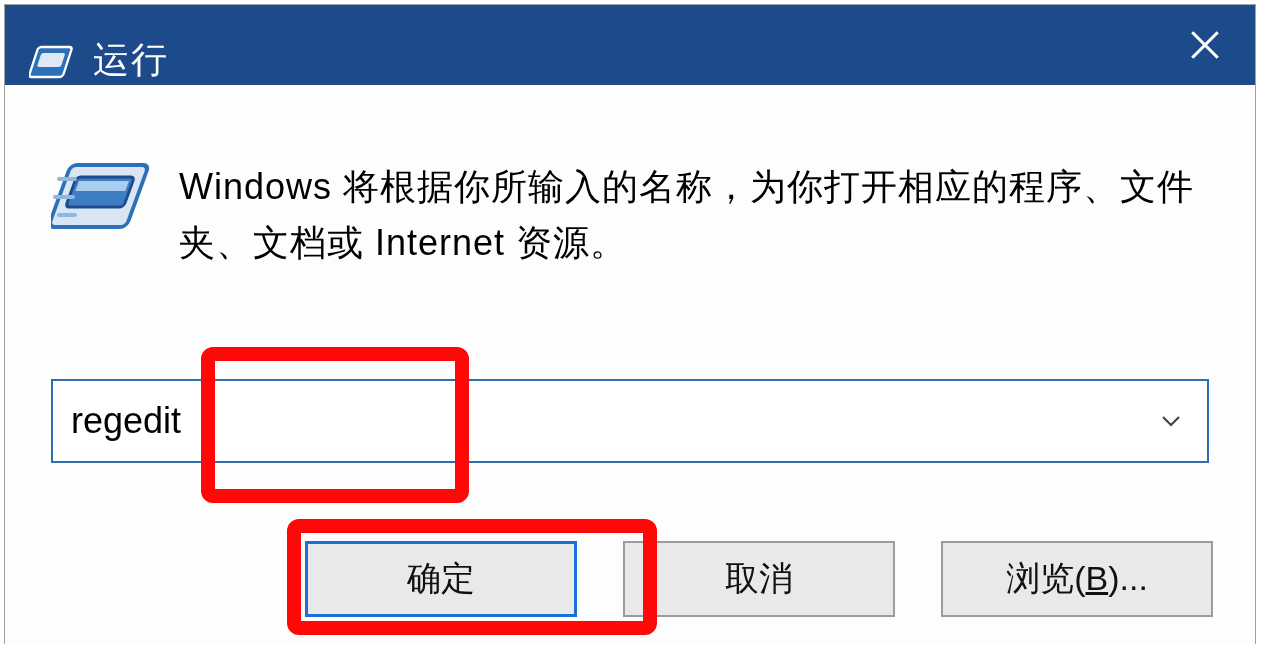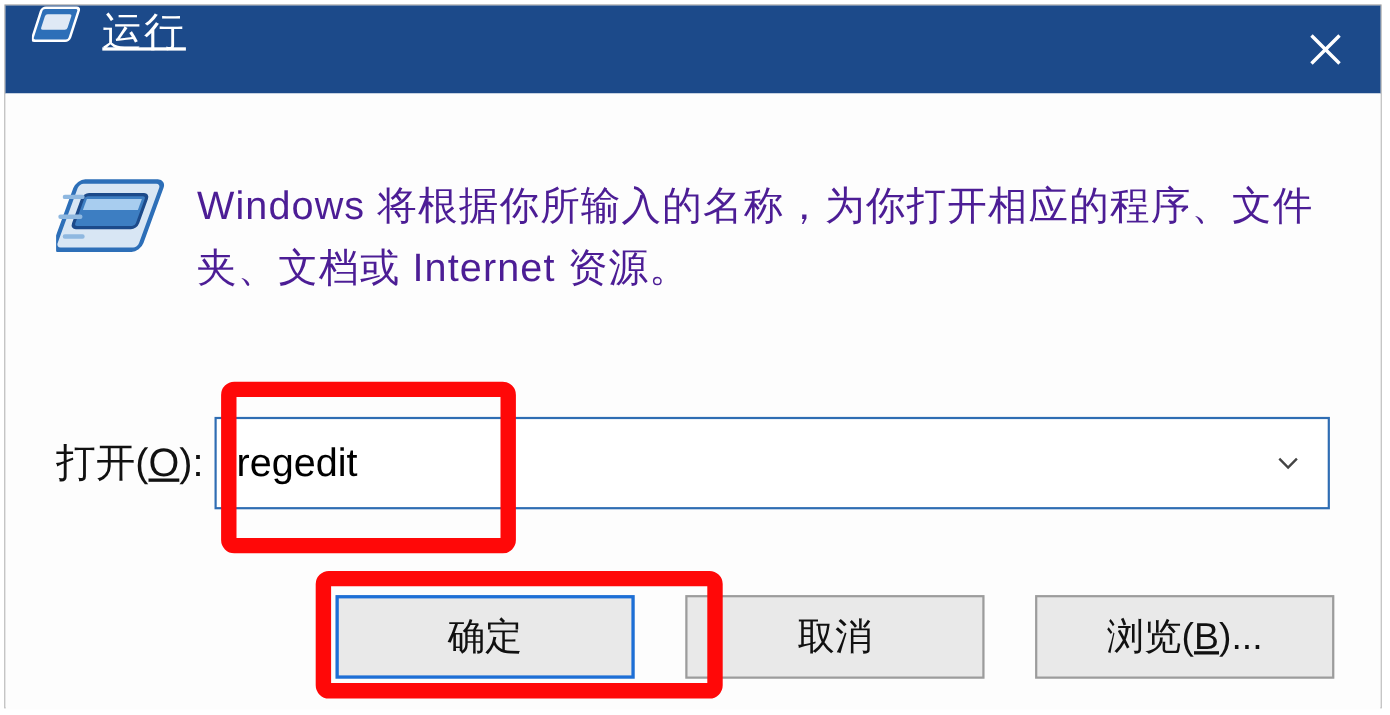--- a/index.html
+++ b/index.html
@@ -1,25 +1,25 @@
 <!DOCTYPE html>
 <html><head>
 <meta charset="utf-8">
 <style>
   html,body{margin:0;padding:0;width:1264px;height:650px;background:#fff;font-family:"Microsoft YaHei","Segoe UI",Arial,sans-serif;overflow:hidden;}
   .dialog{position:relative;width:1252px;height:640px;margin:4px;border:1px solid #a0a0a0;background:#fff;box-sizing:border-box;}
-  .titlebar{height:80px;background:#1c4a8a;display:flex;align-items:flex-start;position:relative;color:#fff;text-decoration:underline;}
+  .titlebar{height:80px;background:#1c4a8a;display:flex;align-items:flex-end;position:relative;color:#fff;}
   .titlebar .ticon{margin-left:24px;margin-right:20px;}
   .titlebar .title{font-size:36px;font-weight:400;letter-spacing:2px;}
   .close{position:absolute;right:0;top:0;width:100px;height:80px;display:flex;align-items:center;justify-content:center;}
   .close svg{width:34px;height:34px;}
   .body{position:relative;background:#fdfdfd;height:560px;}
   .desc-row{display:flex;align-items:flex-start;padding:74px 60px 0 46px;}
   .run-ico{flex:none;margin-top:0;margin-right:24px;}
-  .desc{font-size:36px;line-height:56px;color:#4c1d95;letter-spacing:1px;}
+  .desc{font-size:36px;line-height:56px;color:#000000;letter-spacing:1px;}
   .open-row{position:absolute;left:46px;top:296px;right:46px;display:flex;align-items:center;height:80px;}
   .open-label{font-size:36px;color:#111;white-space:nowrap;margin-right:10px;}
   .open-label .ul{text-decoration:underline;}
   .combo{flex:1;position:relative;height:80px;border:2px solid #2f6db3;background:#fff;display:flex;align-items:center;}
   .combo input{flex:1;border:none;outline:none;font-size:36px;padding:16px 18px;height:100%;background:transparent;font-family:inherit;}
   .combo .chev{width:72px;display:flex;align-items:center;justify-content:center;}
   .combo .chev svg{width:24px;height:24px;}
   .hl1{position:absolute;left:196px;top:262px;width:268px;height:156px;border:14px solid #ff0808;border-radius:12px;box-sizing:border-box;pointer-events:none;}
   .btn-row{position:absolute;left:0;right:0;bottom:28px;display:flex;justify-content:flex-end;padding-right:42px;gap:46px;}
   .btn{width:272px;height:76px;border:2px solid #9c9c9c;background:#e9e9e9;font-size:34px;font-family:inherit;color:#111;display:flex;align-items:center;justify-content:center;box-sizing:border-box;cursor:default;}
@@ -59,23 +59,20 @@
             <rect x="32" y="18" width="58" height="30" rx="4" fill="#3d7ec2" stroke="#1c4a8a" stroke-width="3"></rect>
             <rect x="36" y="22" width="50" height="10" fill="#a8cdef"></rect>
           </g>
           <path d="M8 20 L24 20 M4 38 L22 38 M8 56 L24 56" stroke="#8fb8e0" stroke-width="4" stroke-linecap="round"></path>
         </svg>
       </span>
       <div class="desc">Windows 将根据你所输入的名称，为你打开相应的程序、文件夹、文档或 Internet 资源。</div>
     </div>
 
     <div class="open-row">
-      <span class="open-label">
-        <span>打开(</span><span class="ul">O</span><span>):</span>
-      </span>
       <div class="combo">
         <input type="text" value="regedit" style="">
         <div class="chev">
           <svg viewBox="0 0 24 24">
             <path d="M4 8 L12 16 L20 8" stroke="#444" stroke-width="2.2" fill="none"></path>
           </svg>
         </div>
       </div>
     </div>
 

